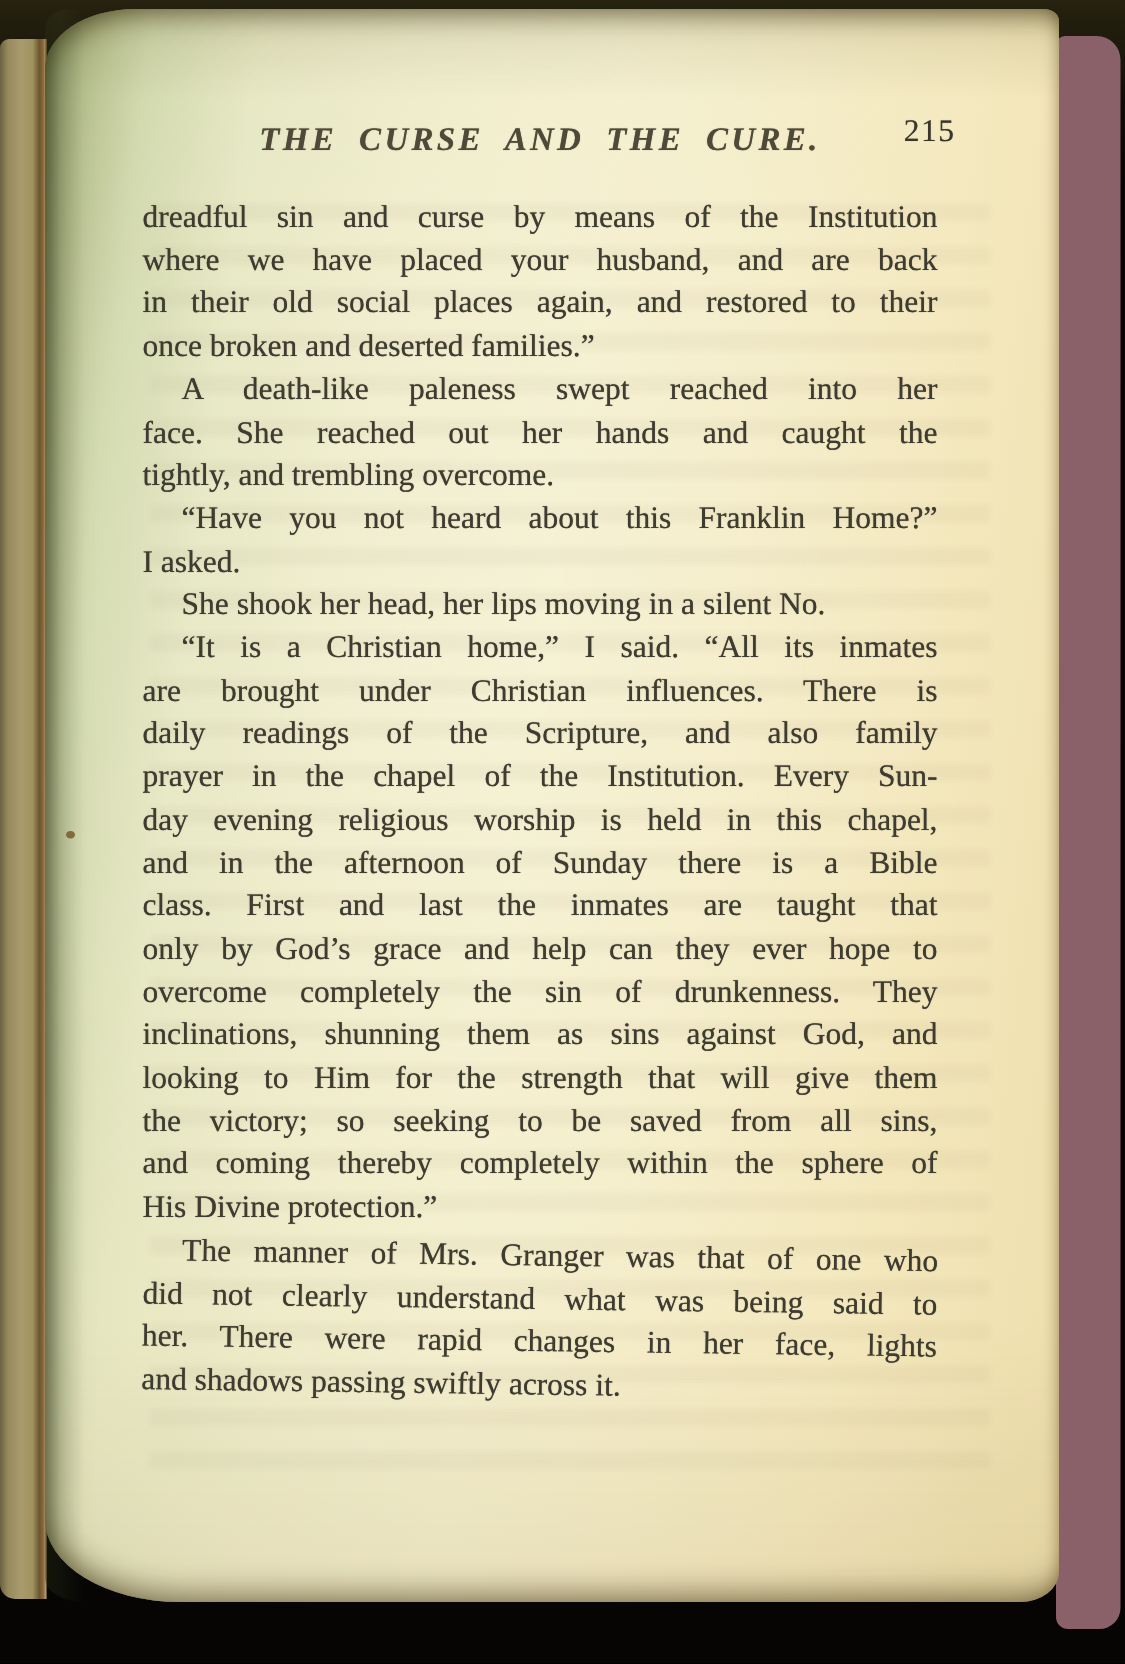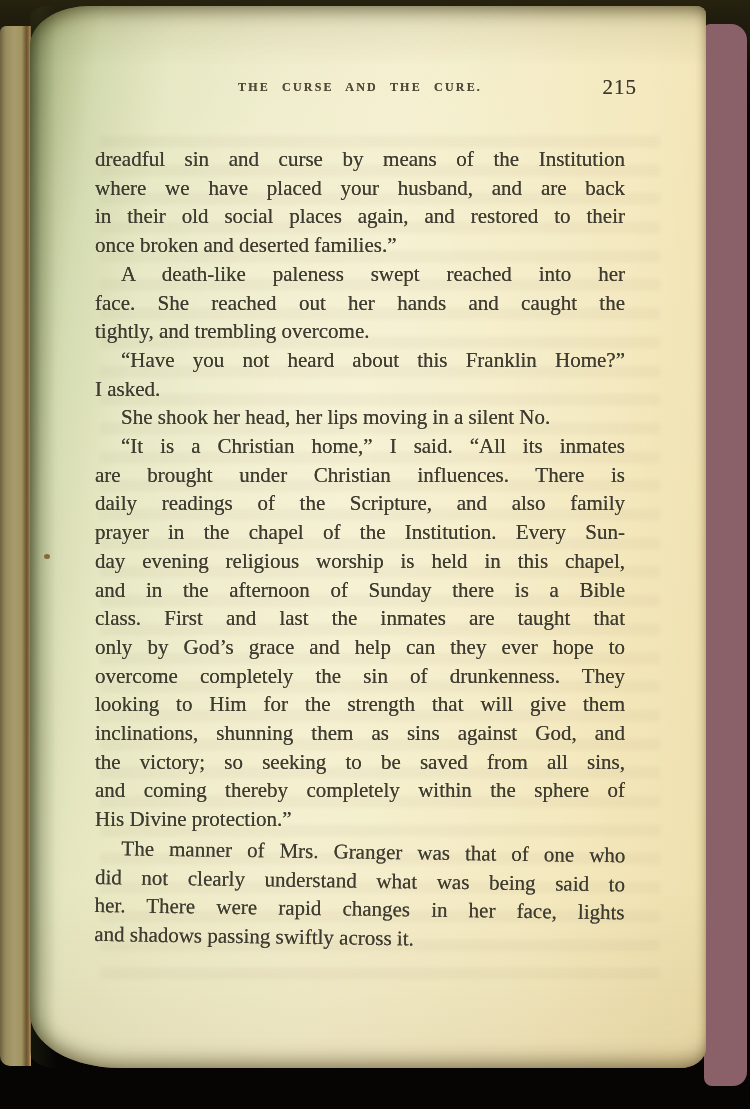--- a/index.html
+++ b/index.html
@@ -49,34 +49,33 @@
   .gutter-shadow{
     position:absolute;left:30px;top:6px;width:26px;height:1062px;z-index:3;pointer-events:none;
     background:linear-gradient(90deg, rgba(40,45,18,.38) 0, rgba(70,80,40,.16) 40%, transparent 100%);
     border-radius:60px 0 0 90px / 40px 0 0 55px;
   }
   .speck{position:absolute;left:14px;top:548px;width:6px;height:5px;border-radius:50%;
     background:#7c5b2a;opacity:.85;z-index:4;}
   
   .header{position:absolute;left:65px;top:74px;width:530px;z-index:5;}
   .running-title{
-    display:block;text-align:center;font-weight:bold;
-    font-size:12px;letter-spacing:2.2px;word-spacing:7px;color:#4e4938;
+    display:block;text-align:center;font-style:italic;font-weight:bold;
+    font-size:22px;letter-spacing:2.2px;word-spacing:7px;color:#4e4938;
     text-shadow:0 0 .6px rgba(78,73,56,.7);
   }
   .page-number{
     position:absolute;right:-12px;top:-5px;font-size:21px;color:#3b382b;
     letter-spacing:1px;text-shadow:0 0 .5px rgba(59,56,43,.7);
   }
   
   .body-text{
     position:absolute;left:65px;top:124px;width:530px;z-index:5;
     font-size:21px;line-height:28.7px;color:#3e3b30;
     text-shadow:0 0 .55px rgba(62,59,48,.85);
-    margin-top:15px;
   }
   .paragraph{margin:0;}
   .body-text .paragraph:last-child{transform:rotate(.8deg);transform-origin:0 40%;}
   .line{text-align:justify;text-align-last:justify;}
   .line.last{text-align-last:left;}
   .line.indent{text-indent:26px;}
 </style>
 </head>
 <body>
 
@@ -115,22 +114,22 @@
         <div class="paragraph">
           <div class="line indent">“It is a Christian home,” I said.  “All its inmates</div>
           <div class="line">are brought under Christian influences.  There is</div>
           <div class="line">daily readings of the Scripture, and also family</div>
           <div class="line">prayer in the chapel of the Institution.  Every Sun-</div>
           <div class="line">day evening religious worship is held in this chapel,</div>
           <div class="line">and in the afternoon of Sunday there is a Bible</div>
           <div class="line">class.  First and last the inmates are taught that</div>
           <div class="line">only by God’s grace and help can they ever hope to</div>
           <div class="line">overcome completely the sin of drunkenness.  They</div>
+          <div class="line">inclinations, shunning them as sins against God, and</div>
           <div class="line">looking to Him for the strength that will give them</div>
-          <div class="line">inclinations, shunning them as sins against God, and</div>
           <div class="line">the victory; so seeking to be saved from all sins,</div>
           <div class="line">and coming thereby completely within the sphere of</div>
           <div class="line last">His Divine protection.”</div>
         </div>
         <div class="paragraph">
           <div class="line indent">The manner of Mrs. Granger was that of one who</div>
           <div class="line">did not clearly understand what was being said to</div>
           <div class="line">her.  There were rapid changes in her face, lights</div>
           <div class="line last">and shadows passing swiftly across it.</div>
         </div>

